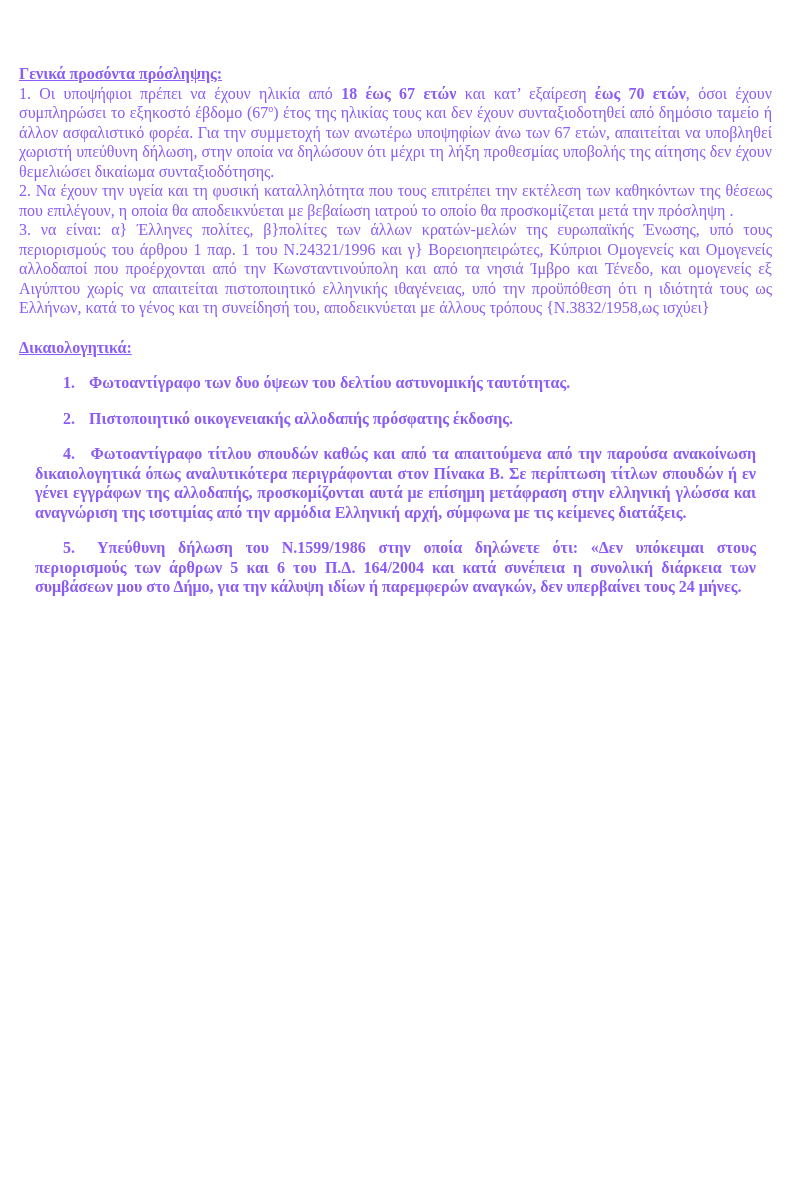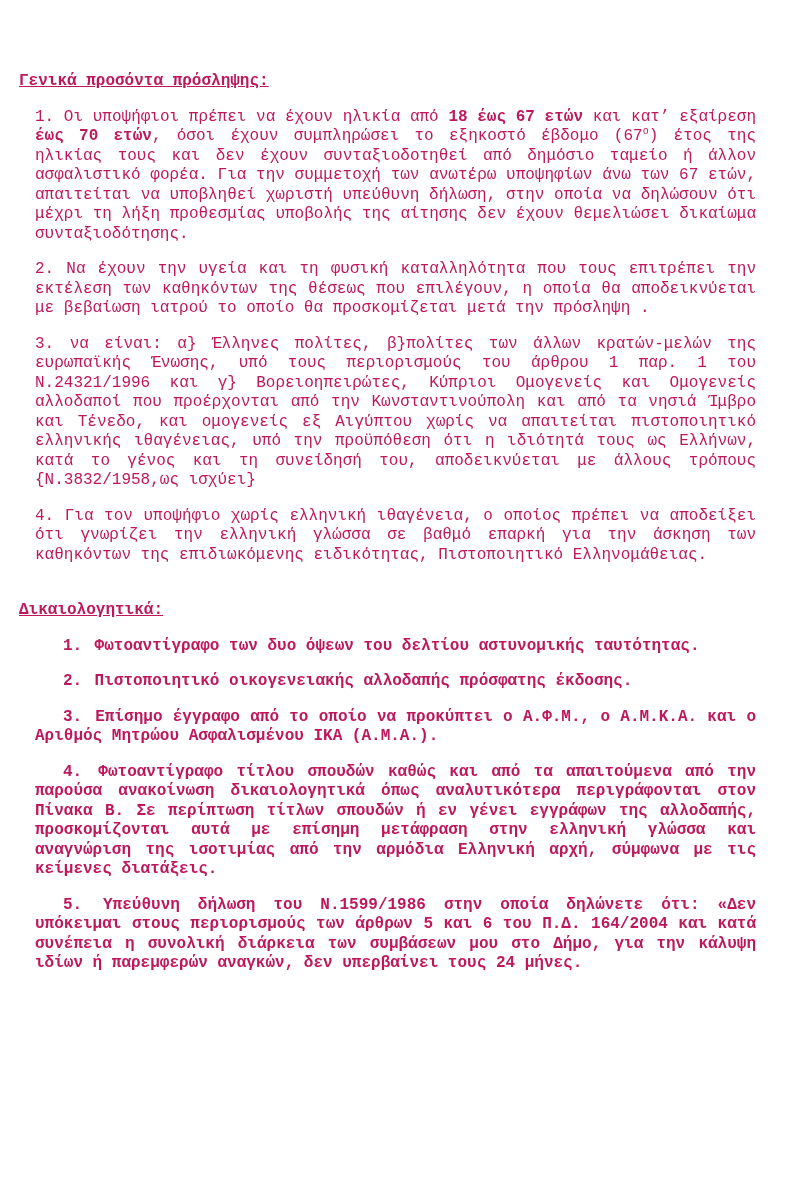--- a/index.html
+++ b/index.html
@@ -1,44 +1,42 @@
 <!DOCTYPE html>
 <html><head>
 <meta charset="utf-8">
 <style>
   html, body { margin: 0; padding: 0; background: #ffffff; }
   body { width: 793px; height: 1200px; position: relative; overflow: hidden; }
   .page {
-    position: absolute; left: 19px; top: 72px; width: 753px;
-    font-family: Liberation Mono, monospace; font-size: 16px; line-height: 19.5px; color: #be185d;
+    position: absolute; left: 19px; top: 64px; width: 753px;
+    font-family: Liberation Serif, serif; font-size: 16px; line-height: 19.5px; color: #8b5cf6;
   }
   .heading { font-weight: bold; text-decoration: underline; margin: 0; }
-  .para { margin: 16px; text-align: justify; }
+  .para { margin: 0; text-align: justify; }
   .gap { height: 20px; }
   .item { margin: 16px; font-weight: bold; text-align: justify; text-indent: 28px; }
   .item .num { display: inline-block; width: 22px; text-indent: 0; }
   b { font-weight: bold; }
   sup { font-size: 10px; line-height: 0; }
 </style>
 </head>
 <body>
 
 <div class="page">
   <p class="heading">Γενικά προσόντα πρόσληψης:</p>
 
   <p class="para"><span>1. Οι υποψήφιοι πρέπει να έχουν ηλικία από </span><b>18 έως 67 ετών</b><span> και κατ’ εξαίρεση </span><b>έως 70 ετών</b><span>, όσοι έχουν συμπληρώσει το εξηκοστό έβδομο (67</span><sup>ο</sup><span>) έτος της ηλικίας τους και δεν έχουν συνταξιοδοτηθεί από δημόσιο ταμείο ή άλλον ασφαλιστικό φορέα. Για την συμμετοχή των ανωτέρω υποψηφίων άνω των 67 ετών, απαιτείται να υποβληθεί χωριστή υπεύθυνη δήλωση, στην οποία να δηλώσουν ότι μέχρι τη λήξη προθεσμίας υποβολής της αίτησης δεν έχουν θεμελιώσει δικαίωμα συνταξιοδότησης.</span></p>
 
   <p class="para">2. Να έχουν την υγεία και τη φυσική καταλληλότητα που τους επιτρέπει την εκτέλεση των καθηκόντων της θέσεως που επιλέγουν, η οποία θα αποδεικνύεται με βεβαίωση ιατρού το οποίο θα προσκομίζεται μετά την πρόσληψη .</p>
   <p class="para">3. να είναι: α} Έλληνες πολίτες, β}πολίτες των άλλων κρατών-μελών της ευρωπαϊκής Ένωσης, υπό τους περιορισμούς του άρθρου 1 παρ. 1 του Ν.24321/1996 και γ} Βορειοηπειρώτες, Κύπριοι Ομογενείς και Ομογενείς αλλοδαποί που προέρχονται από την Κωνσταντινούπολη και από τα νησιά Ίμβρο και Τένεδο, και ομογενείς εξ Αιγύπτου χωρίς να απαιτείται πιστοποιητικό ελληνικής ιθαγένειας, υπό την προϋπόθεση ότι η ιδιότητά τους ως Ελλήνων, κατά το γένος και τη συνείδησή του, αποδεικνύεται με άλλους τρόπους {Ν.3832/1958,ως ισχύει}</p>
-  <p class="para">4. Για τον υποψήφιο χωρίς ελληνική ιθαγένεια, ο οποίος πρέπει να αποδείξει ότι γνωρίζει την ελληνική γλώσσα σε βαθμό επαρκή για την άσκηση των καθηκόντων της επιδιωκόμενης ειδικότητας, Πιστοποιητικό Ελληνομάθειας.</p>
 
   <div class="gap"></div>
 
   <p class="heading">Δικαιολογητικά:</p>
 
   <div>
     <p class="item"><span class="num">1.</span> <span>Φωτοαντίγραφο των δυο όψεων του δελτίου αστυνομικής ταυτότητας.</span></p>
     <p class="item"><span class="num">2.</span> <span>Πιστοποιητικό οικογενειακής αλλοδαπής πρόσφατης έκδοσης.</span></p>
-    <p class="item"><span class="num">3.</span> <span>Επίσημο  έγγραφο από το οποίο να προκύπτει  ο Α.Φ.Μ.,  ο Α.Μ.Κ.Α.  και ο Αριθμός Μητρώου Ασφαλισμένου ΙΚΑ  (Α.Μ.Α.).</span></p>
     <p class="item"><span class="num">4.</span> <span>Φωτοαντίγραφο τίτλου σπουδών καθώς και από τα απαιτούμενα από την παρούσα ανακοίνωση δικαιολογητικά όπως αναλυτικότερα περιγράφονται στον Πίνακα Β. Σε περίπτωση τίτλων σπουδών ή εν γένει εγγράφων της αλλοδαπής, προσκομίζονται αυτά με επίσημη μετάφραση στην ελληνική γλώσσα και αναγνώριση της ισοτιμίας από την αρμόδια Ελληνική αρχή, σύμφωνα με τις κείμενες διατάξεις.</span></p>
     <p class="item"><span class="num">5.</span> <span>Υπεύθυνη δήλωση του Ν.1599/1986 στην οποία δηλώνετε ότι: «Δεν υπόκειμαι στους περιορισμούς των άρθρων 5 και 6 του Π.Δ. 164/2004 και κατά συνέπεια η συνολική διάρκεια των συμβάσεων μου στο Δήμο, για την κάλυψη ιδίων ή παρεμφερών αναγκών, δεν υπερβαίνει τους 24 μήνες.</span></p>
   </div>
 </div>
 
 </body></html>

